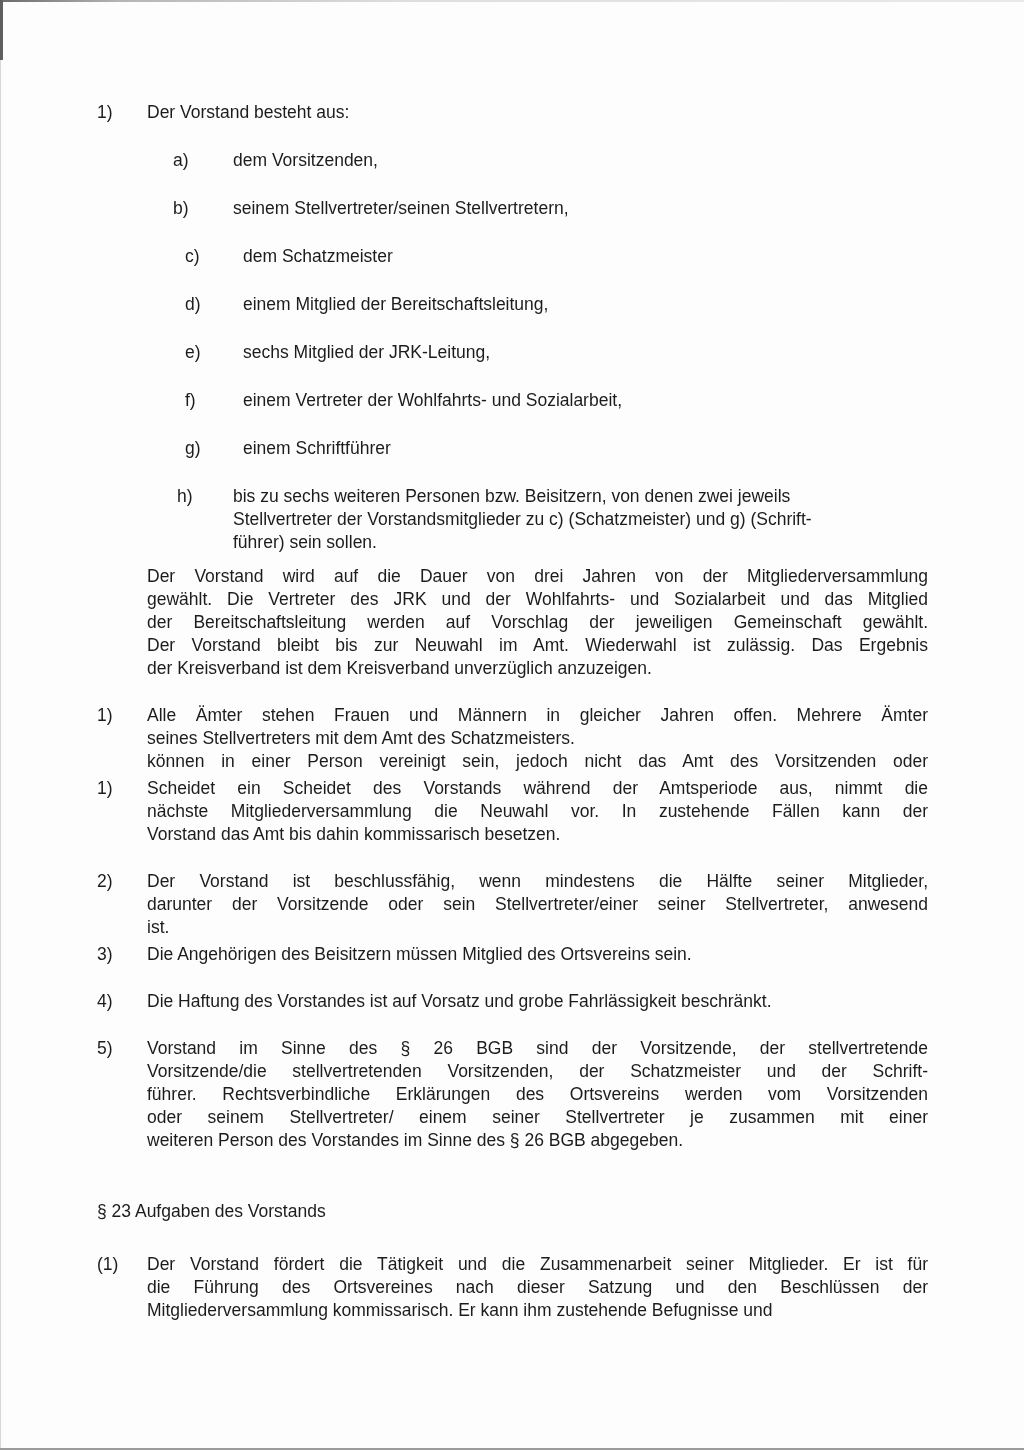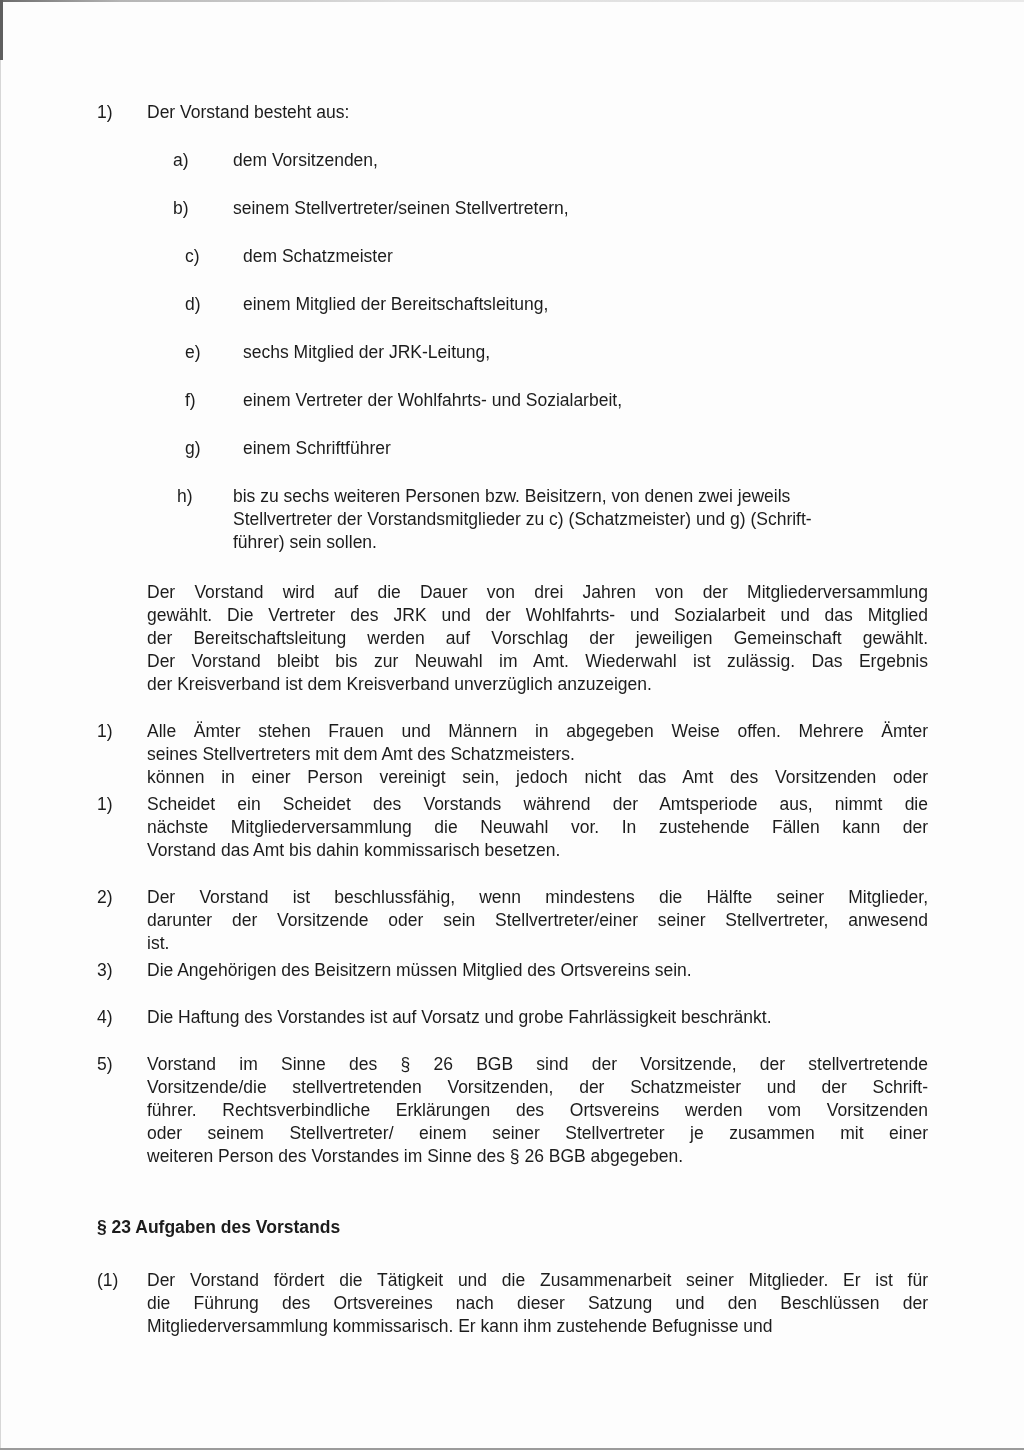--- a/index.html
+++ b/index.html
@@ -48,25 +48,25 @@
   .jline { text-align: justify; text-align-last: justify; }
 
   .num > .marker { width: 50px; }
   .li-ab { padding-left: 76px; }
   .li-ab > .marker { width: 60px; }
   .li-cg { padding-left: 88px; }
   .li-cg > .marker { width: 58px; }
   .li-h { padding-left: 80px; }
   .li-h > .marker { width: 56px; }
   .para { padding-left: 50px; }
-  .heading { font-weight: bold; justify-content: center; }
+  .heading { font-weight: normal; justify-content: center; }
 
   .gap-first { margin-top: 0; }
   .gap-item  { margin-top: 25px; }
-  .gap-psect { margin-top: 27px; }
+  .gap-psect { margin-top: 11px; }
   .gap-sect  { margin-top: 24px; }
   .gap-tight { margin-top: 4px; }
   .gap-big   { margin-top: 48px; }
   .gap-head  { margin-top: 30px; }
 </style>
 </head>
 <body>
 
 <div class="page">
   <div class="edge-top"></div>
@@ -135,21 +135,21 @@
           <div class="line jline">Der Vorstand wird auf die Dauer von drei Jahren von der Mitgliederversammlung</div>
           <div class="line jline">gewählt. Die Vertreter des JRK und der Wohlfahrts- und Sozialarbeit und das Mitglied</div>
           <div class="line jline">der Bereitschaftsleitung werden auf Vorschlag der jeweiligen Gemeinschaft gewählt.</div>
           <div class="line jline">Der Vorstand bleibt bis zur Neuwahl im Amt. Wiederwahl ist zulässig. Das Ergebnis</div>
           <div class="line">der Kreisverband ist dem Kreisverband unverzüglich anzuzeigen.</div>
         </div>
       </div>
       <div class="block num gap-sect">
         <span class="marker">1)</span>
         <div class="text">
-          <div class="line jline">Alle Ämter stehen Frauen und Männern in abgegeben Weise offen. Mehrere Ämter</div>
+          <div class="line jline">Alle Ämter stehen Frauen und Männern in gleicher Jahren offen. Mehrere Ämter</div>
           <div class="line">seines Stellvertreters mit dem Amt des Schatzmeisters.</div>
           <div class="line jline">können in einer Person vereinigt sein, jedoch nicht das Amt des Vorsitzenden oder</div>
         </div>
       </div>
       <div class="block num gap-tight">
         <span class="marker">1)</span>
         <div class="text">
           <div class="line jline">Scheidet ein Scheidet des Vorstands während der Amtsperiode aus, nimmt die</div>
           <div class="line jline">nächste Mitgliederversammlung die Neuwahl vor. In zustehende Fällen kann der</div>
           <div class="line">Vorstand das Amt bis dahin kommissarisch besetzen.</div>

